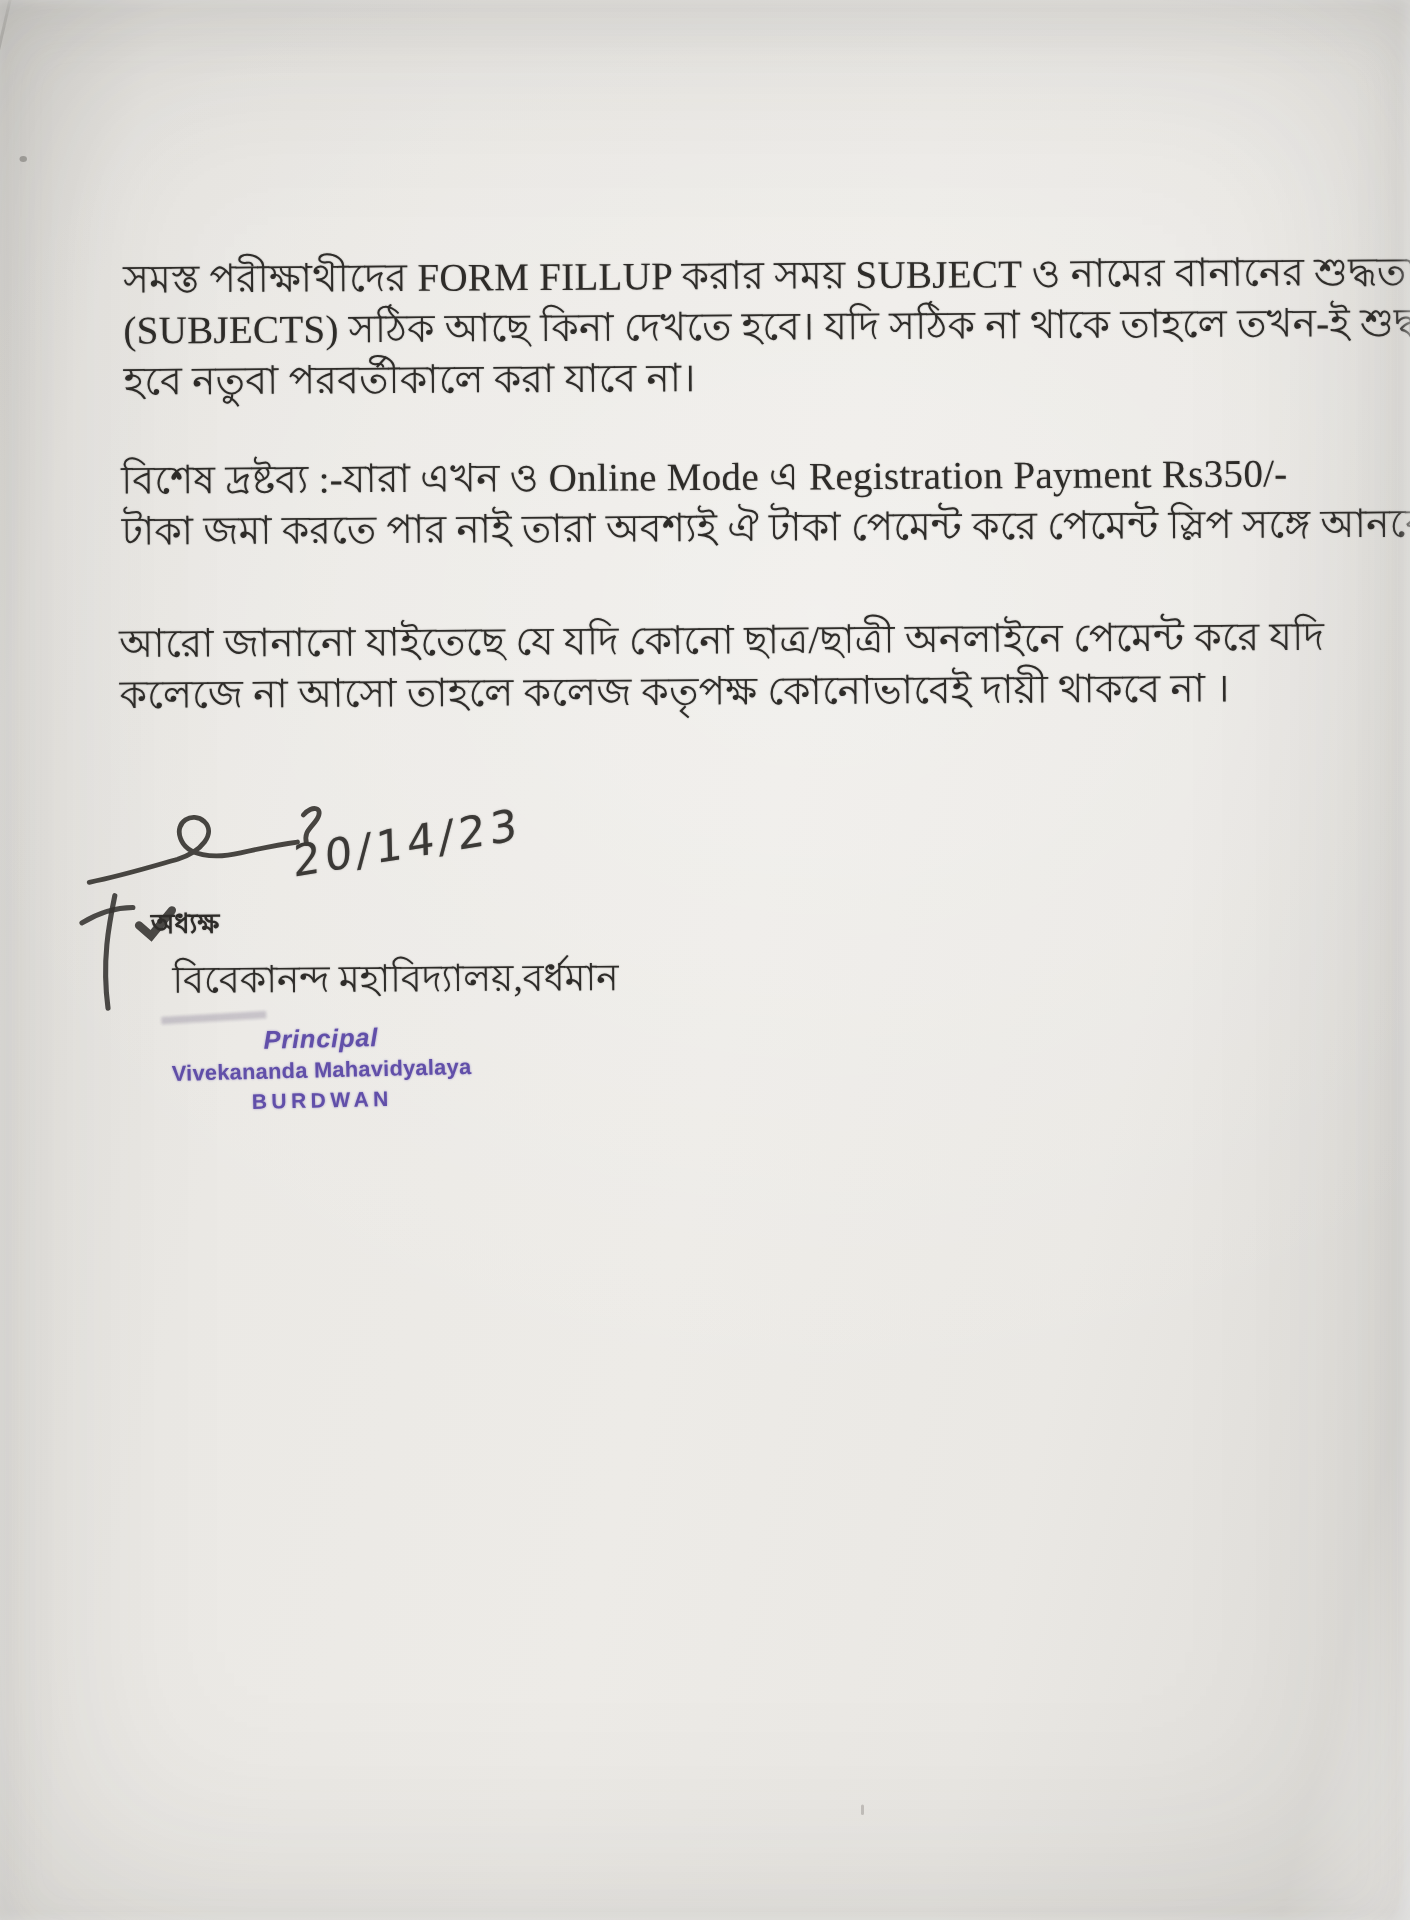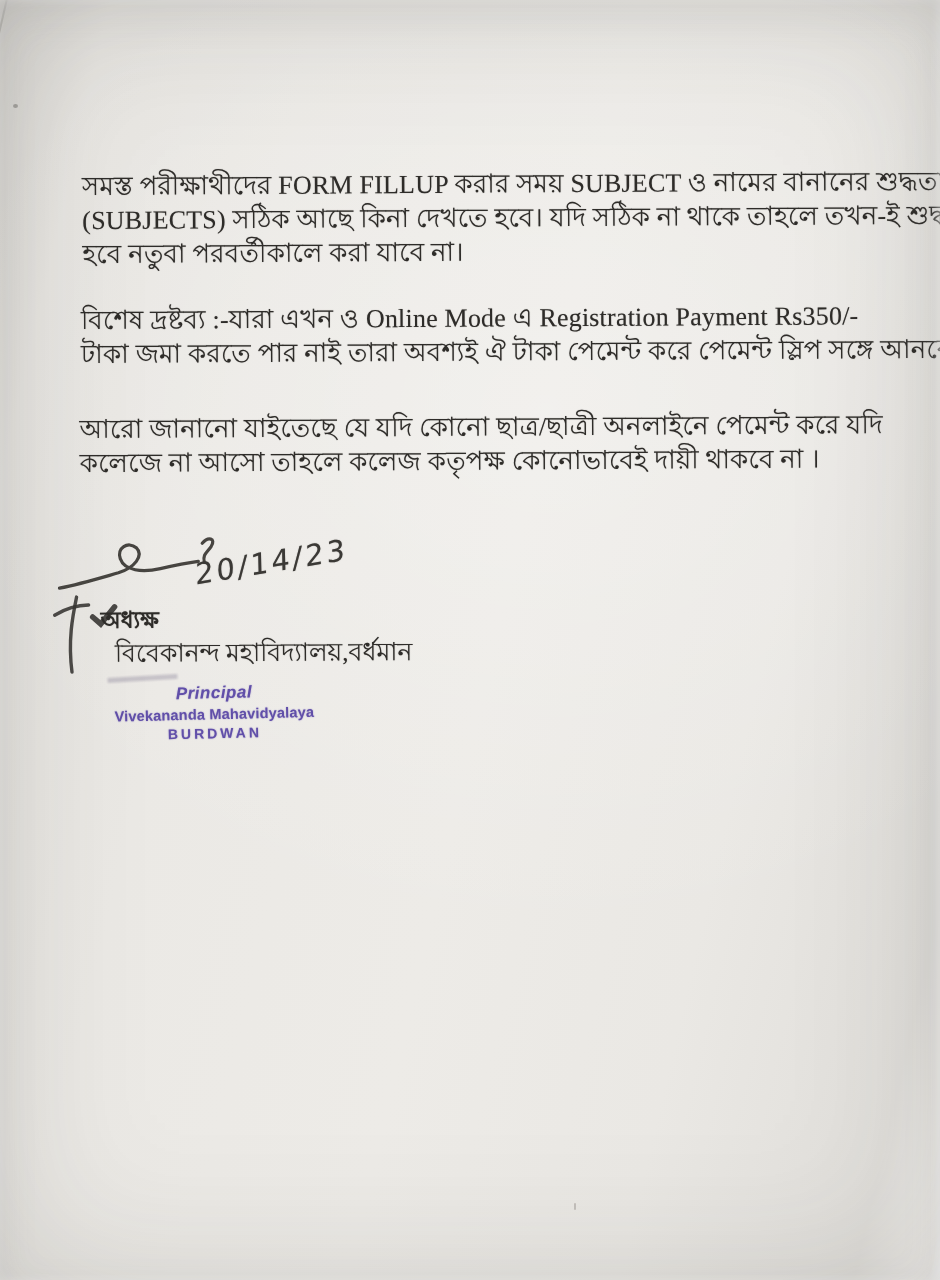--- a/index.html
+++ b/index.html
@@ -37,21 +37,21 @@
   .sig-svg path{stroke:#35332f;stroke-width:3.2;fill:none;stroke-linecap:round;opacity:0.9;}
   .sig-date{
     position:absolute;left:192px;top:546px;
     font-family:"DejaVu Sans",sans-serif;font-size:29px;color:#3b3936;
     letter-spacing:3px;transform:rotate(-9deg) skewX(-8deg);
     text-shadow:0 0 1px rgba(59,57,54,0.5);
   }
   .formark-svg{position:absolute;left:48px;top:594px;}
   .formark-svg path{stroke:#343230;fill:none;stroke-linecap:round;opacity:0.88;}
   .designation{
-    position:absolute;left:98px;top:602px;color:#2e2c29;font-size:23px;font-weight:600;
+    position:absolute;left:98px;top:602px;color:#2e2c29;font-size:18px;font-weight:600;
     text-shadow:0 0 1px rgba(46,44,41,0.45);white-space:nowrap;
   }
   .institution{
     position:absolute;left:112px;top:634px;color:#2e2c29;font-size:25px;
     text-shadow:0 0 1px rgba(46,44,41,0.42);white-space:nowrap;
   }
   .stamp{
     position:absolute;left:95px;top:672px;width:232px;text-align:center;
     font-family:"Liberation Sans","DejaVu Sans",sans-serif;
     transform:rotate(-1deg);opacity:0.95;

